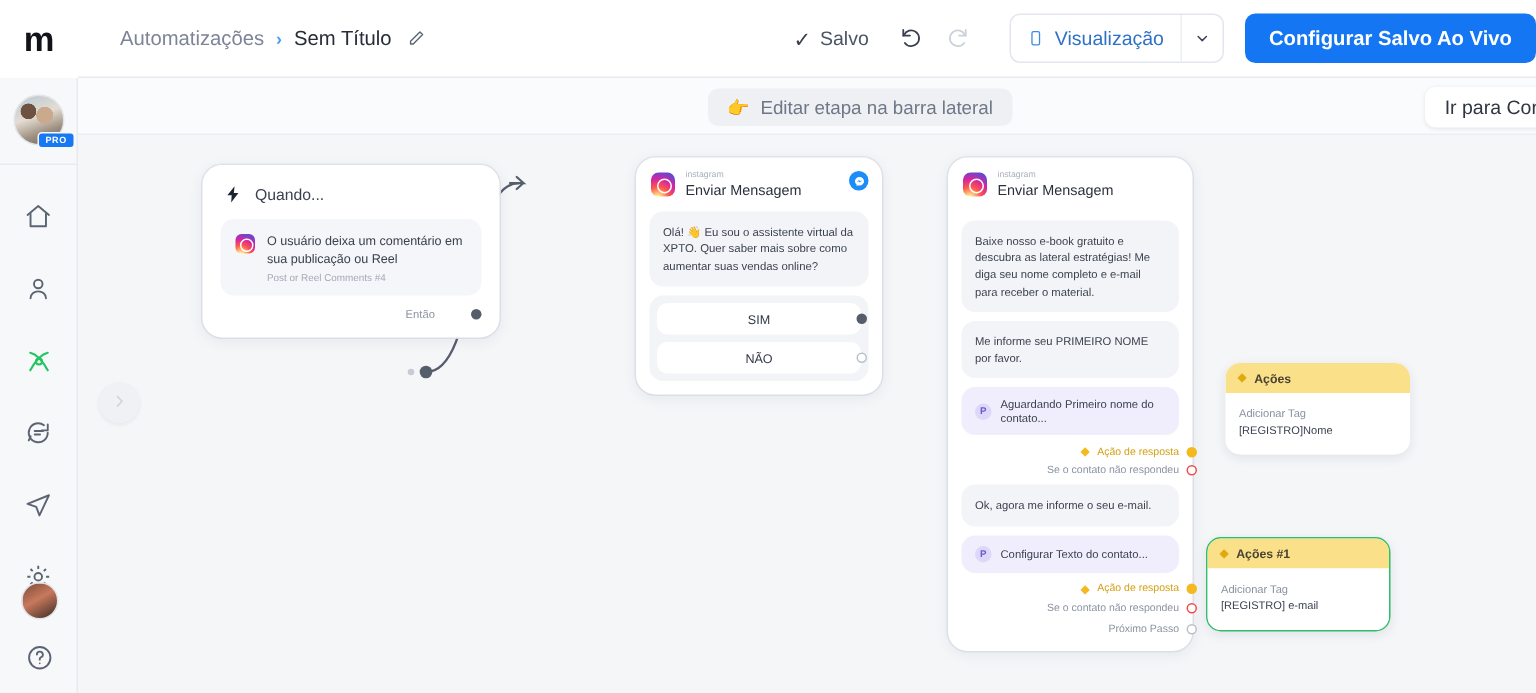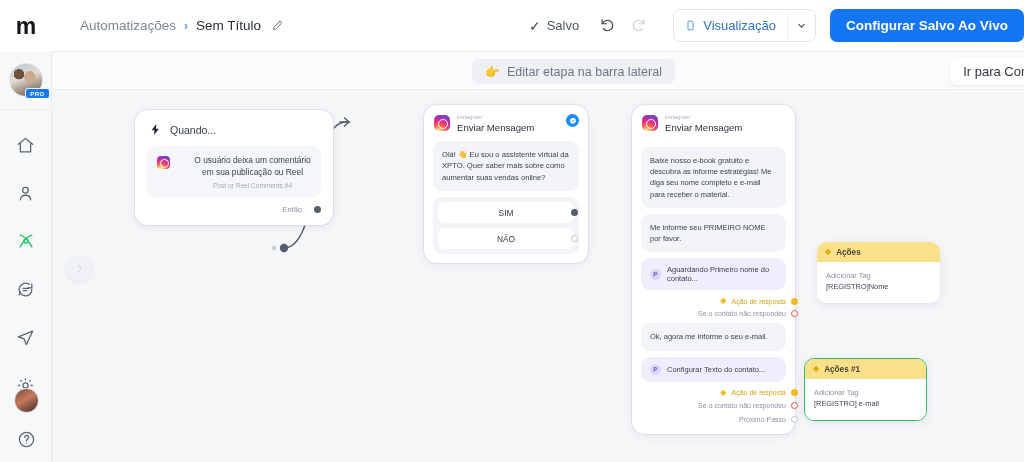--- a/index.html
+++ b/index.html
@@ -137,40 +137,40 @@
     z-index: 3;
   }
   .node-pad { padding: 11px 12px 9px 12px; }
 
   
   #node-trigger { left: 83px; top: 20px; width: 198px; }
   .trig-head { display: flex; align-items: center; gap: 8px; padding: 2px 2px 10px 2px; }
   .trig-title { font-size: 10.5px; color: #3c4characters; color: #3c4characters; color:#3a4150; font-weight: 500; }
   .trig-card {
     background: #f5f6f9; border-radius: 9px; padding: 9px 10px 8px 10px;
-    display: flex; gap: 24px; align-items: flex-start; text-align: center;
+    display: flex; gap: 8px; align-items: flex-start;
   }
   .ig-dot {
     width: 13px; height: 13px; border-radius: 4px; flex: none; margin-top: 1px;
     background: radial-gradient(circle at 28% 108%, #fdf497 0 8%, #fd5949 38%, #d6249f 62%, #285AEB 100%);
     position: relative;
   }
   .ig-dot::after {
     content: ""; position: absolute; left: 3.2px; top: 3.2px; width: 6.6px; height: 6.6px;
     border: 1.3px solid #fff; border-radius: 50%;
   }
   .trig-txt { font-size: 8.4px; line-height: 1.42; color: #3c4characters; color: #39414f; }
   .trig-sub { font-size: 6.6px; color: #a2aab8; margin-top: 3px; }
   .new-trigger {
     margin-top: 9px; border: 1px dashed #e4e7ed; border-radius: 9px;
     height: 27px; display: flex; align-items: center; justify-content: center;
     font-size: 9px; color: #2f7ee8; cursor: pointer; background: #fff;
   }
   .port-row {
-    display: flex; align-items: center; justify-content: flex-end; gap: 12px;
+    display: flex; align-items: center; justify-content: flex-end; gap: 24px;
     padding: 8px 0 2px 0; font-size: 7.5px; color: #8b93a2;
   }
   .port-dot { width: 7px; height: 7px; border-radius: 50%; background: #555d6b; }
 
   
   #node-msg1 { left: 372px; top: 15px; width: 164px; }
   .msg-head { display: flex; align-items: flex-start; gap: 7px; padding: 9px 10px 8px 10px; position: relative; }
   .ig-logo {
     width: 16px; height: 16px; border-radius: 5px; flex: none; margin-top: 1px;
     background: radial-gradient(circle at 28% 108%, #fdf497 0 7%, #fd5949 36%, #d6249f 62%, #285AEB 100%);
@@ -482,21 +482,21 @@
         <span class="ig-logo"></span>
         <div>
           <div class="msg-kicker">instagram</div>
           <div class="msg-title">Enviar Mensagem</div>
         </div>
       </div>
 
       <div class="stack">
 
         <div class="bubble">
-          <div class="bubble-text">Baixe nosso e-book gratuito e descubra as informe estratégias! Me diga seu nome completo e e-mail para receber o material.</div>
+          <div class="bubble-text">Baixe nosso e-book gratuito e descubra as lateral estratégias! Me diga seu nome completo e e-mail para receber o material.</div>
         </div>
 
         <div class="bubble">
           <div class="bubble-text">Me informe seu PRIMEIRO NOME por favor.</div>
         </div>
 
         <div class="wait-bubble">
           <span class="wait-ico">P</span>
           <span class="wait-text">Aguardando Primeiro nome do contato...</span>
         </div>

